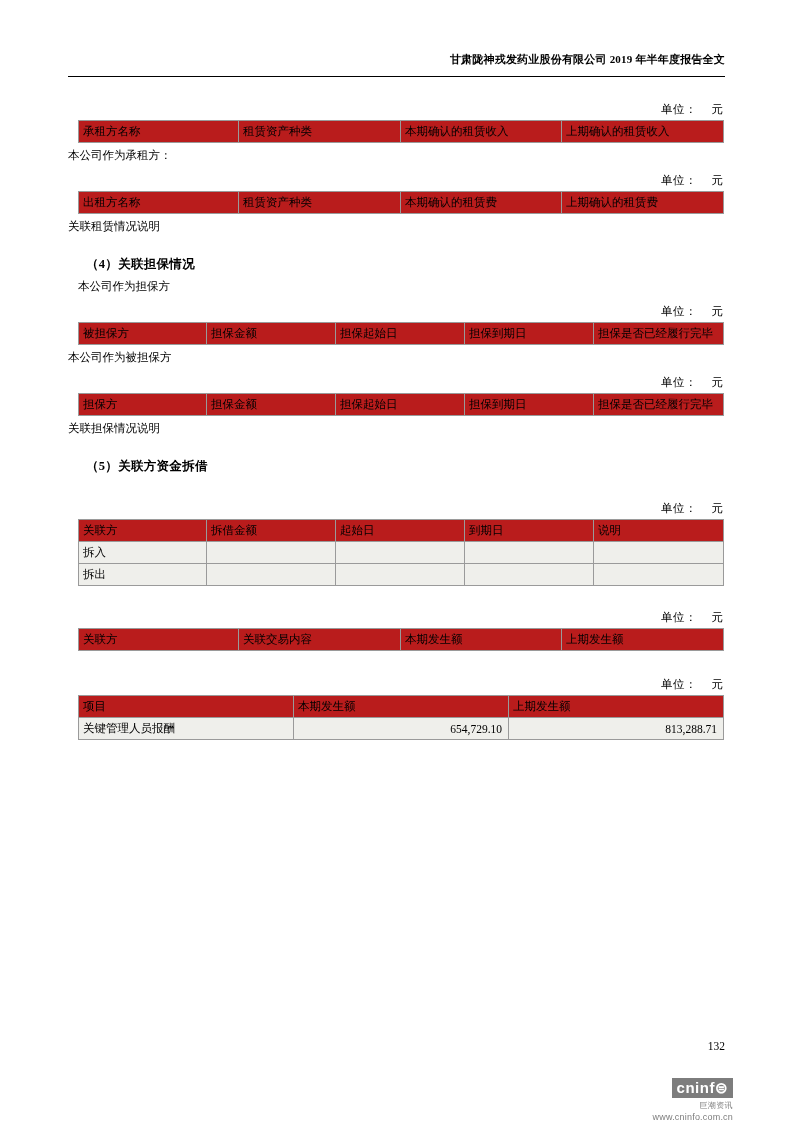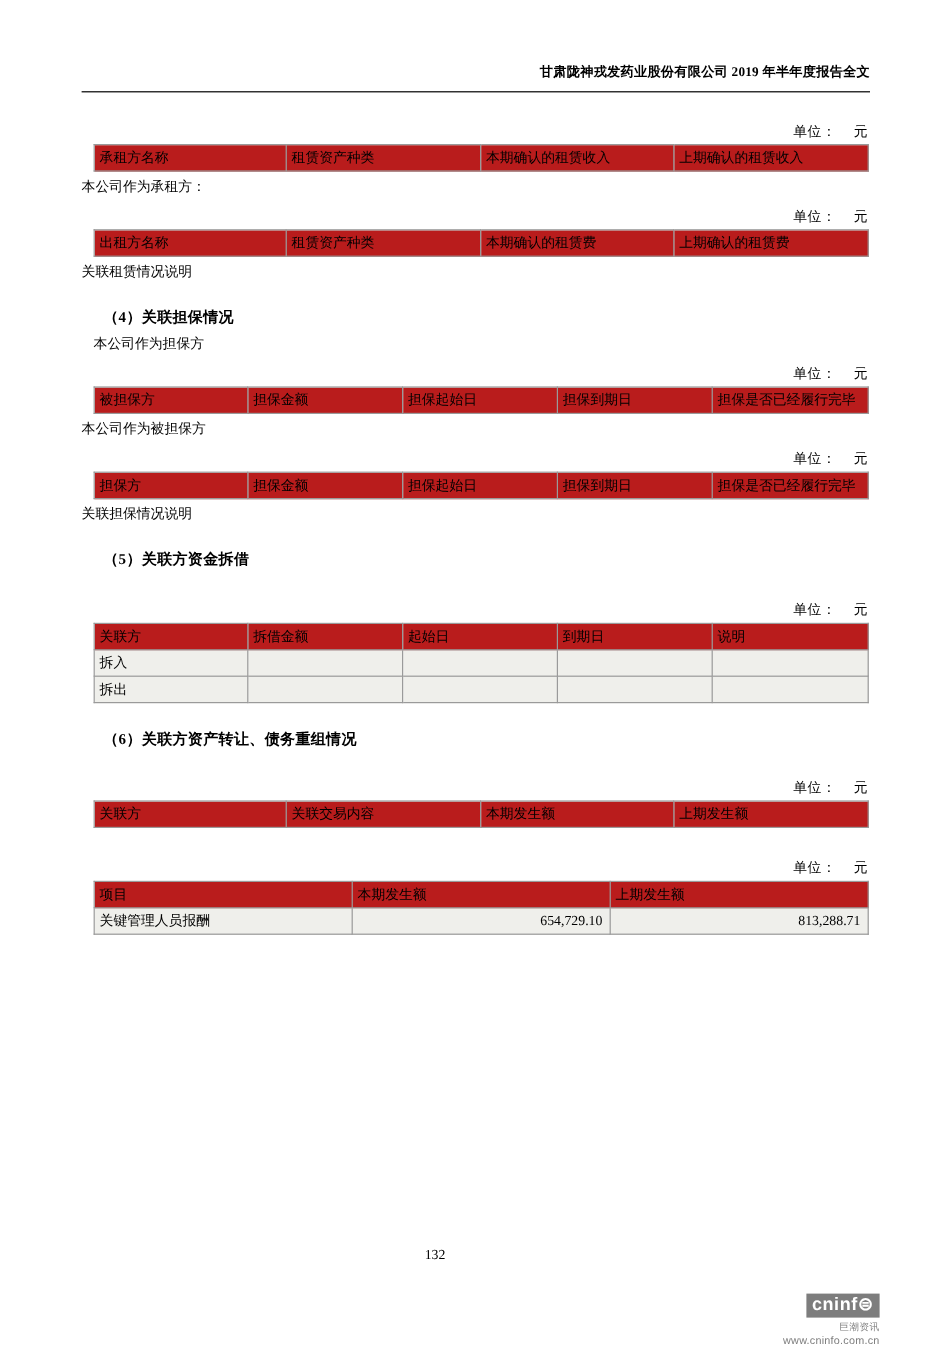--- a/index.html
+++ b/index.html
@@ -90,21 +90,21 @@
     font-size: 12.5px;
     font-weight: bold;
     margin: 22px 0 6px 18px;
     letter-spacing: 0.3px;
   }
   .page-number {
     position: absolute;
     left: 0;
     top: 1040px;
     width: 725px;
-    text-align: center;
+    text-align: right;
     font-size: 11.5px;
   }
   .footer-logo {
     position: absolute;
     right: 60px;
     top: 1078px;
     text-align: right;
   }
   .logo-row {
     display: flex;
@@ -280,21 +280,20 @@
         <tr>
           <td>拆出</td>
           <td></td>
           <td></td>
           <td></td>
           <td></td>
         </tr>
       </tbody>
     </table>
 
-    <div class="subhead">（6）关联方资产转让、债务重组情况</div>
 
     <div class="unit-line" style="margin-top:24px">
       <span class="u-label">单位：</span><span class="u-val">元</span>
     </div>
 
     <table class="doc">
       <colgroup>
           <col style="width:160px">
           <col style="width:162px">
           <col style="width:161px">

